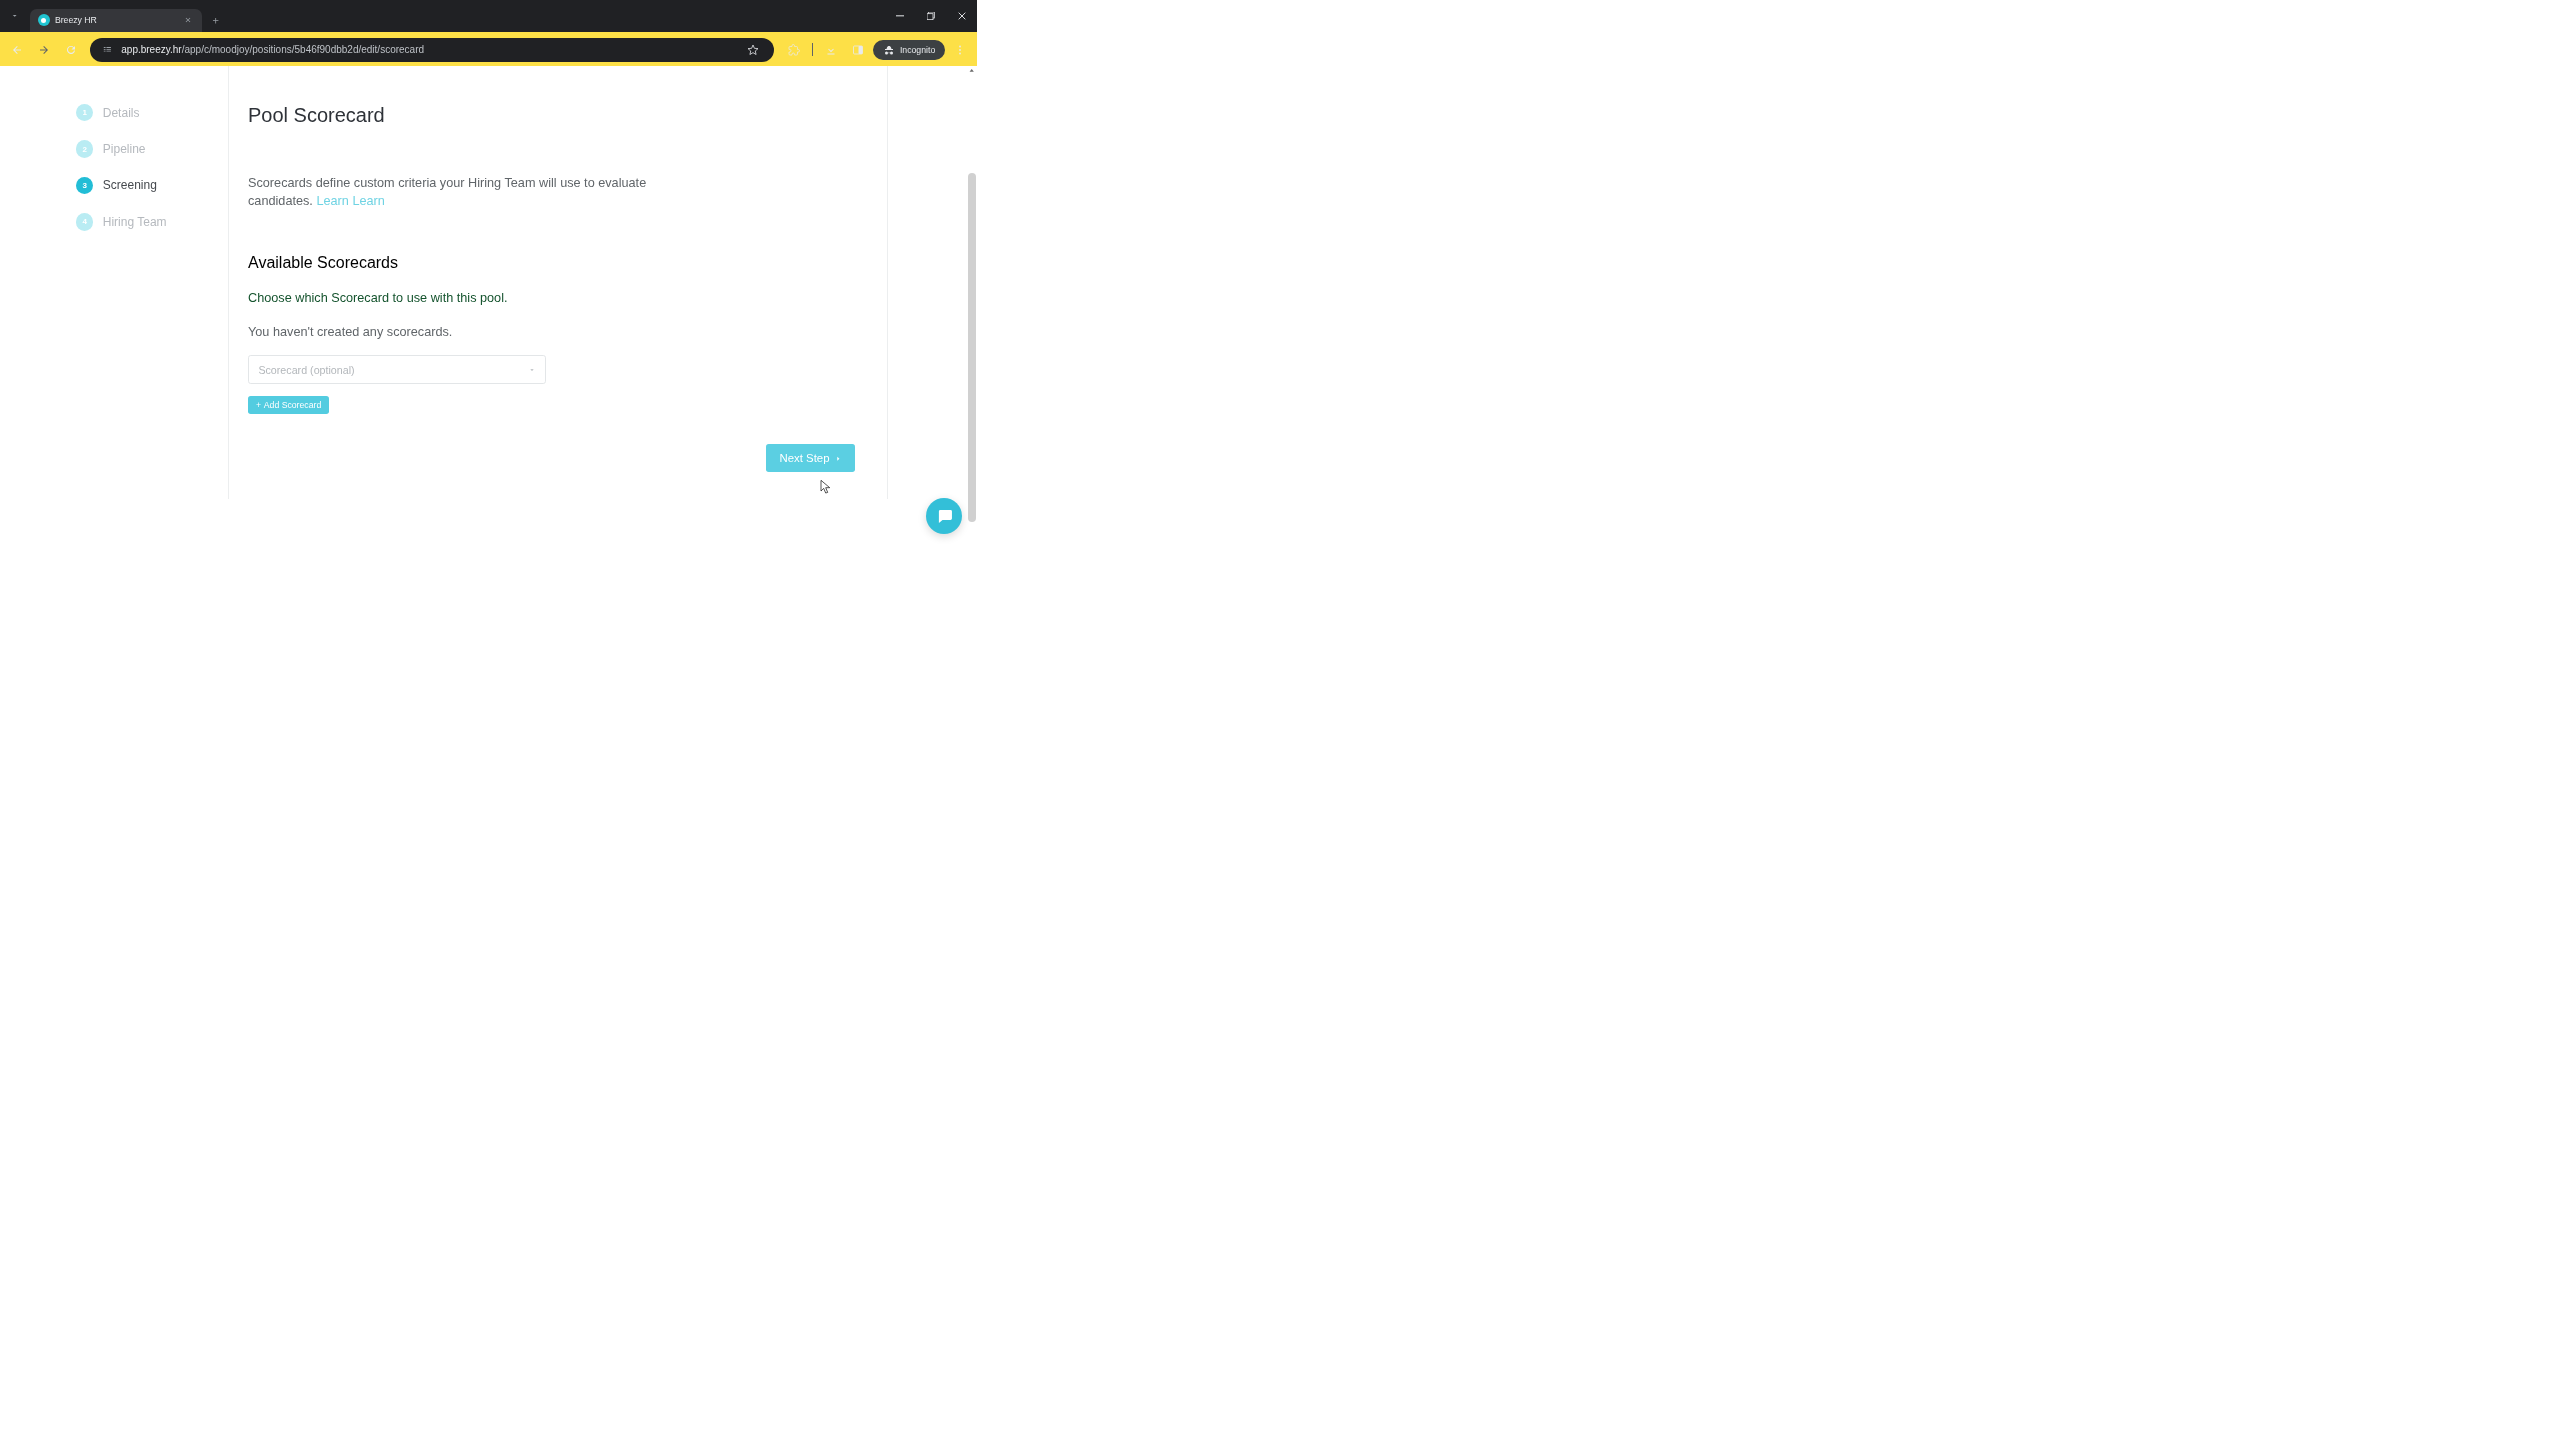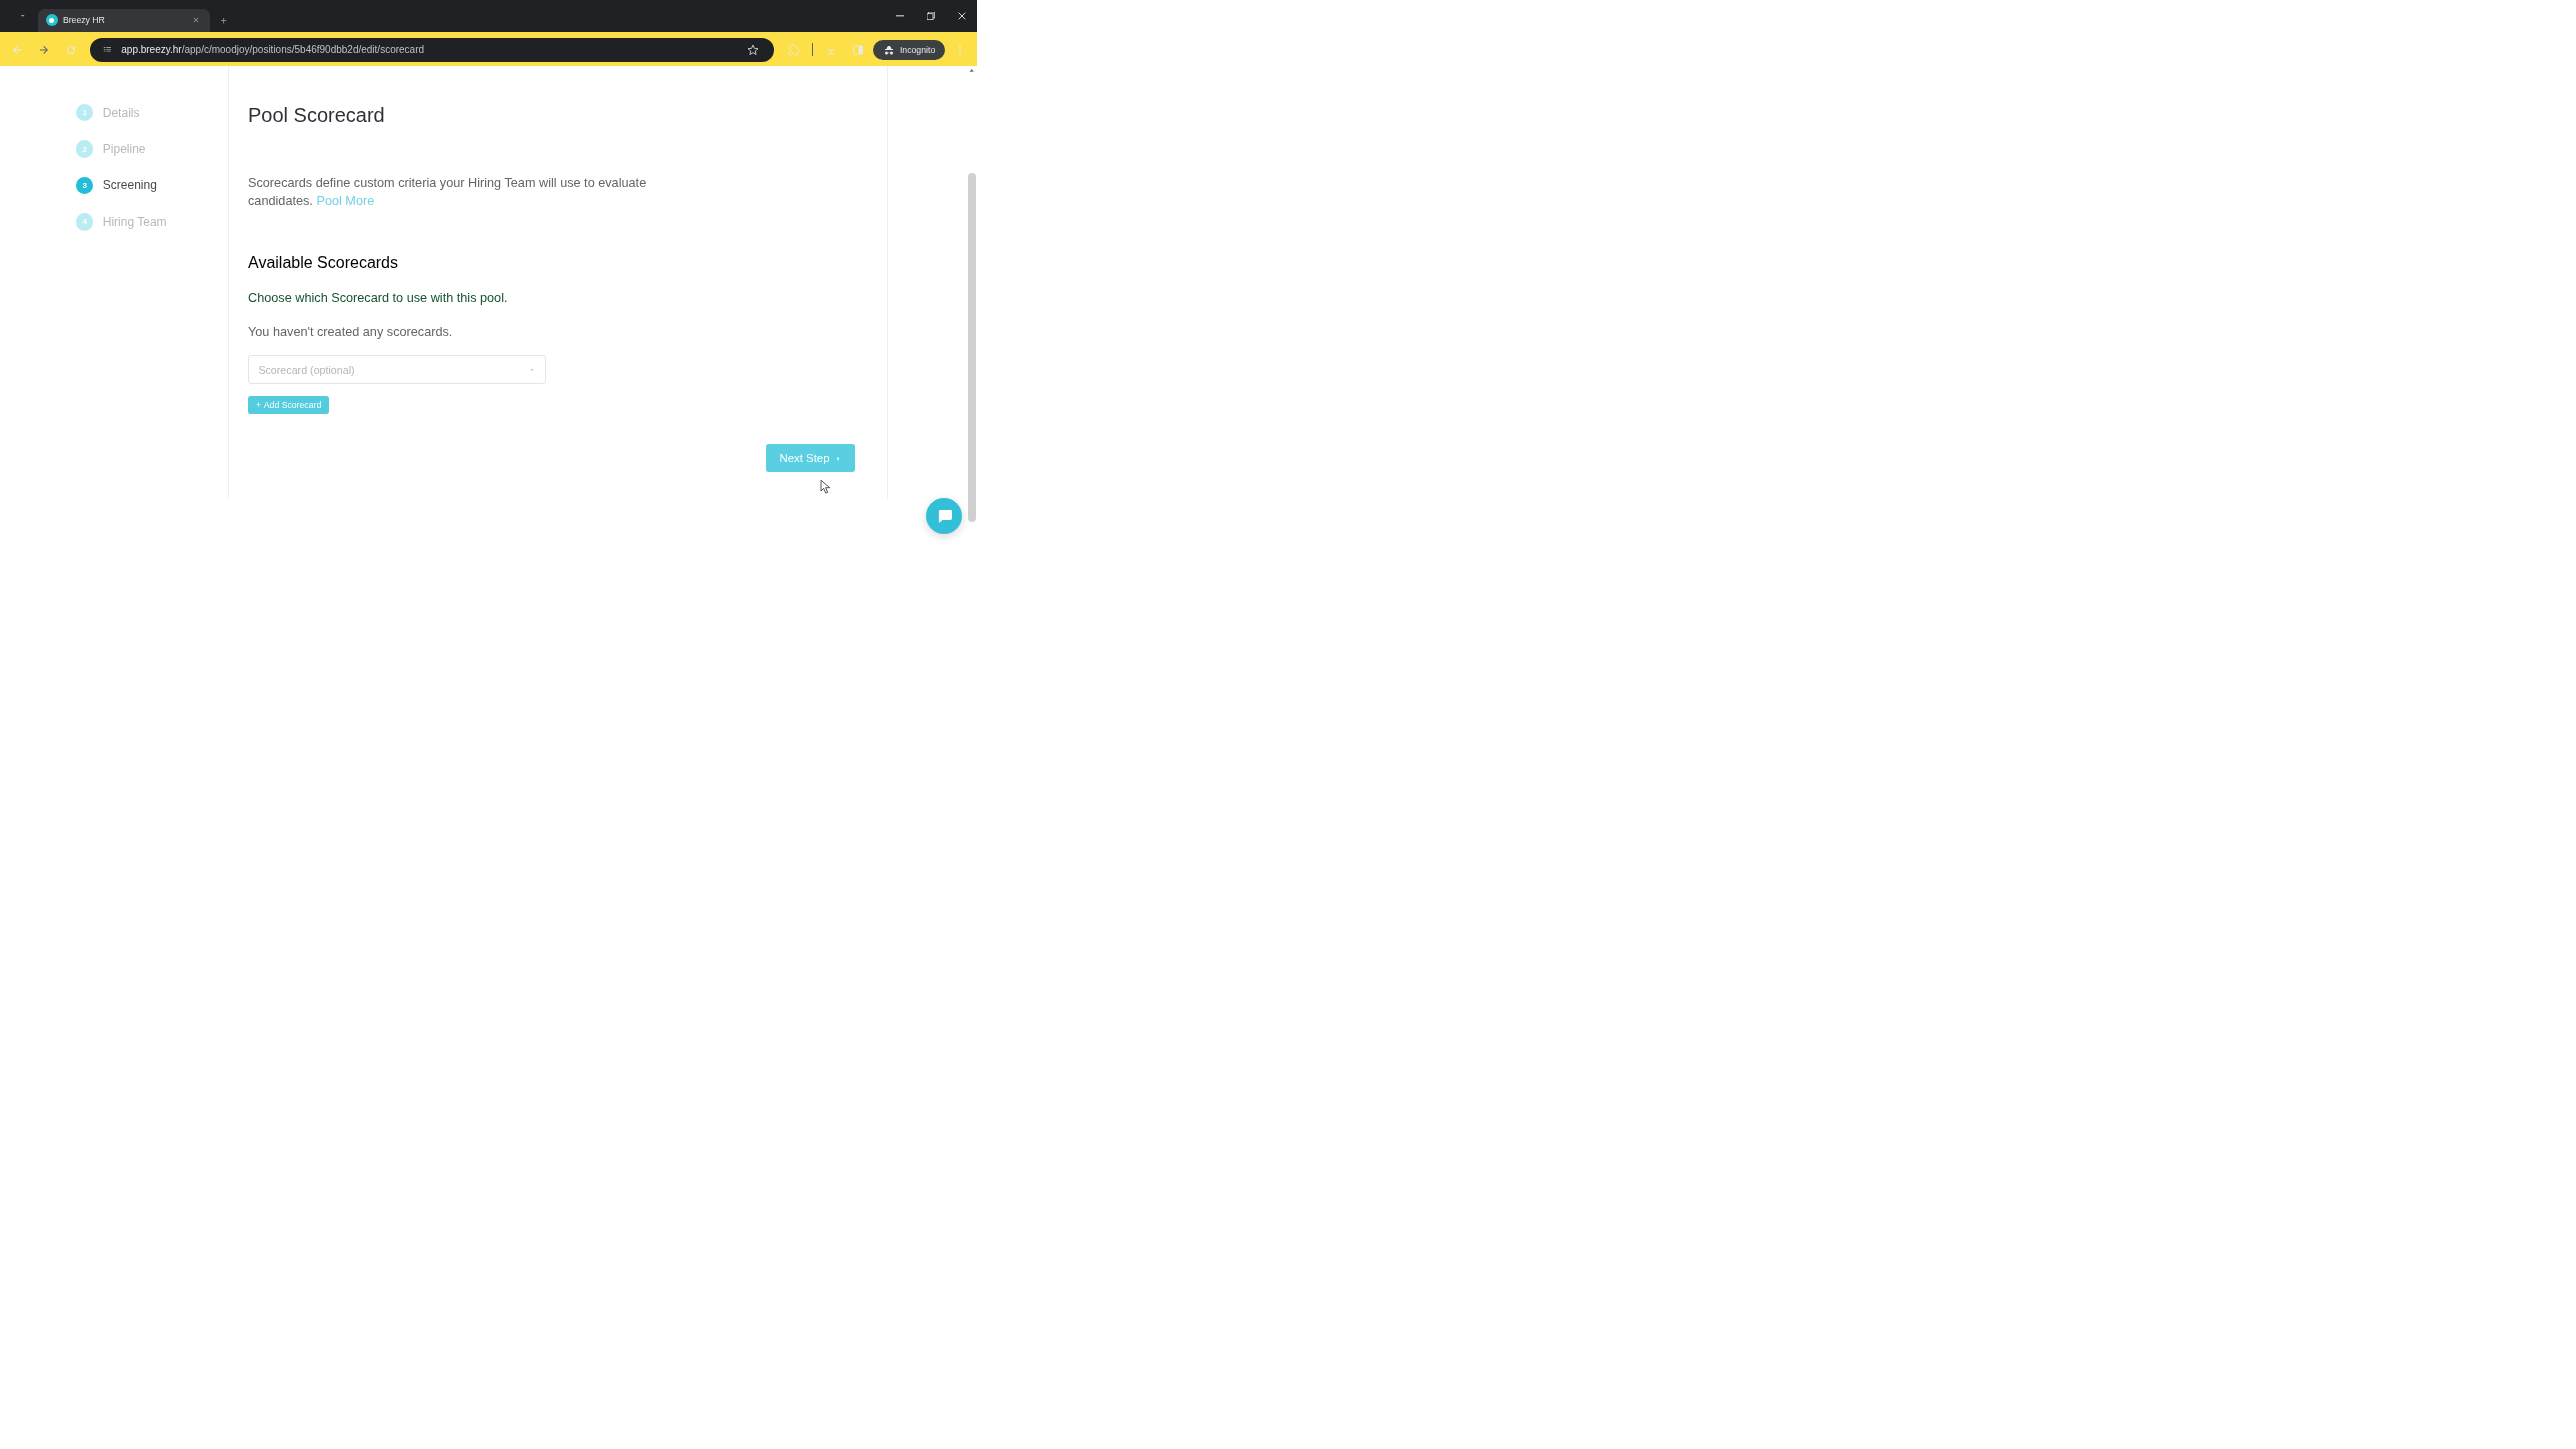--- a/index.html
+++ b/index.html
@@ -11,21 +11,20 @@
   overflow: hidden;
   position: relative;
 }
 
 
 .browser-top {
   background: #202124;
   height: 32px;
   display: flex;
   align-items: flex-end;
-  padding-left: 8px;
 }
 .tab-dropdown {
   width: 29.5px; height: 32px; display: flex; align-items: center; justify-content: center;
 }
 .tab-dropdown svg { width: 9.4px; height: 9.4px; fill: #9aa0a6; }
 .tab {
   background: #35363a;
   border-radius: 6.7px 6.7px 0 0;
   height: 23.5px;
   width: 172px;
@@ -277,21 +276,21 @@
         </div>
         <div class="step inactive">
           <span class="badge">4</span>
           <span class="label">Hiring Team</span>
         </div>
       </div>
 
     <div class="main">
       <h1 class="h1">Pool Scorecard</h1>
       <p class="desc">
-        <span>Scorecards define custom criteria your Hiring Team will use to evaluate candidates. </span><a href="#">Pool More</a>
+        <span>Scorecards define custom criteria your Hiring Team will use to evaluate candidates. </span><a href="#">Learn Learn</a>
       </p>
       <h2 class="h2">Available Scorecards</h2>
       <p class="sub">Choose which Scorecard to use with this pool.</p>
       <p class="empty">You haven't created any scorecards.</p>
       <div class="select">
         <span class="ph">Scorecard (optional)</span>
         <span class="caret">
           <svg viewBox="0 0 24 24">
               <path d="M7 10l5 5 5-5z"></path>
             </svg>

